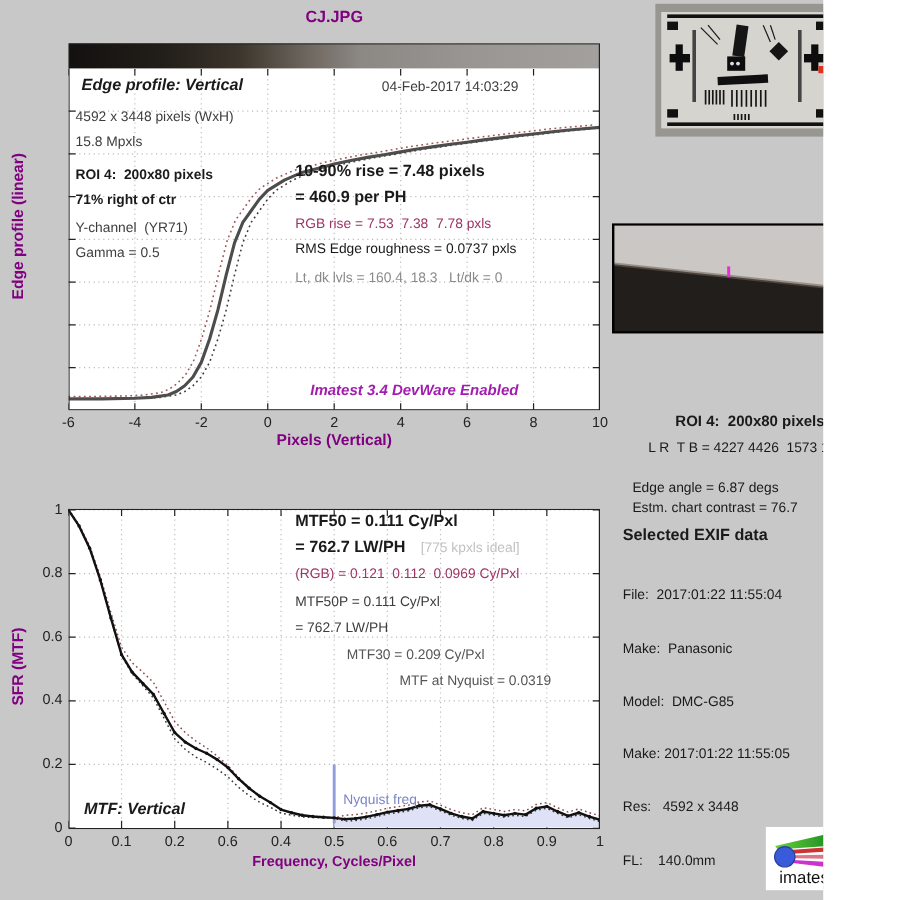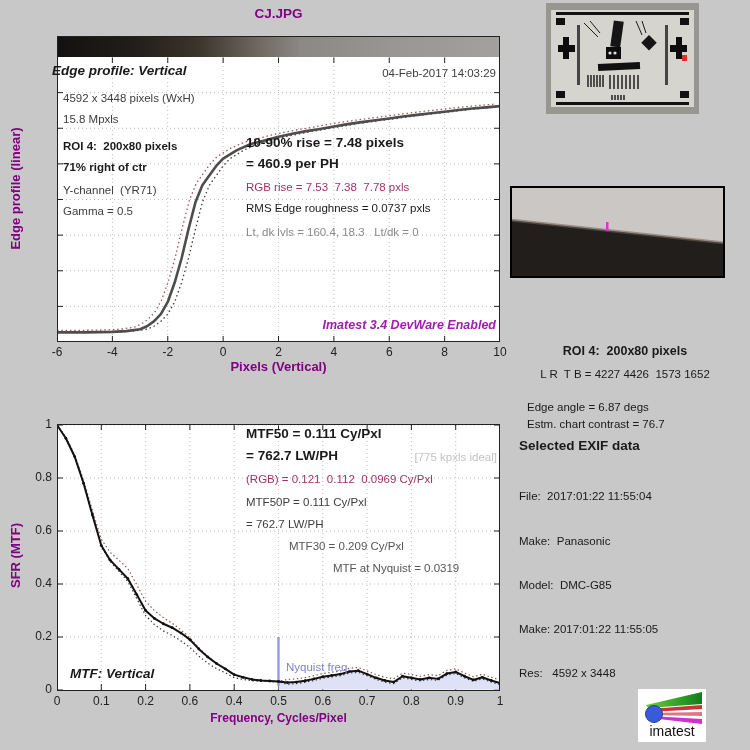--- a/index.html
+++ b/index.html
@@ -1,16 +1,16 @@
 <!DOCTYPE html>
 <html><head>
 <meta charset="utf-8">
 <style>
   html,body{margin:0;padding:0;}
-  .canvas{position:relative;width:750px;height:750px;background:#c8c8c8;overflow:hidden;
+  .canvas{position:relative;width:686px;height:750px;background:#c8c8c8;overflow:hidden;
           font-family:"Liberation Sans",sans-serif;color:#1a1a1a;}
   .t{position:absolute;white-space:pre;font-size:11.5px;line-height:1.1;}
   .b{font-weight:bold;}
   .i{font-style:italic;}
   .purple{color:#800080;}
   .magenta{color:#9e3366;}
   .navy{color:#a21caf;}
   .gray{color:#8a8a8a;}
   .dim{color:#3d3d3d;}
   .faint{color:#c2c2c2;}
@@ -94,21 +94,21 @@
         <line x1="437" y1="270.375" x2="443" y2="270.375" stroke="#222" stroke-width="1"></line>
       </g>
     <g id="edge-curves">
         <polyline points="0,294.411 21.59625000000001,294.411 49.283750000000005,293.925 63.1275,293.196 76.97125,291.252 83.893125,288.336 90.815,283.476 97.736875,276.186 104.65875,264.036 111.58062500000001,244.596 118.50250000000001,220.296 125.42437500000001,191.136 132.34625,164.40599999999998 139.268125,147.396 146.19,137.676 153.111875,127.95600000000002 160.03375,120.666 173.8775,112.161 187.72125,106.08599999999998 201.565,102.44099999999997 215.40875,98.79600000000002 229.25249999999997,95.88 243.09624999999997,93.207 256.94,91.02000000000001 270.78375,88.59 284.62750000000005,86.16 298.47125000000005,84.21600000000001 312.31500000000005,82.27199999999999 326.15875000000005,80.571 340.00250000000005,78.62699999999998 353.84625000000005,76.92599999999999 367.69000000000005,75.225 381.53375000000005,73.767 395.3775,72.06599999999997 409.22125,70.60799999999998 423.065,69.393 436.90875,68.178" fill="none" stroke="#a25555" stroke-width="1.3" stroke-dasharray="1.5 2.8"></polyline>
         <polyline points="6.921875,296.355 34.609375,296.355 62.296875,295.869 76.140625,295.14 89.984375,293.196 96.90625,290.28 103.828125,285.42 110.75,278.13 117.671875,265.98 124.59375,246.54 131.515625,222.24 138.4375,193.07999999999998 145.359375,166.35 152.28125,149.34 159.203125,139.62 166.125,129.9 173.046875,122.61000000000001 186.890625,114.10499999999999 200.734375,108.03 214.578125,104.38499999999999 228.421875,100.74000000000001 242.265625,97.82400000000001 256.109375,95.15100000000001 269.953125,92.964 283.796875,90.53399999999999 297.640625,88.10400000000001 311.484375,86.16 325.328125,84.21600000000001 339.171875,82.51499999999999 353.015625,80.571 366.859375,78.87 380.703125,77.16899999999998 394.546875,75.71099999999998 408.390625,74.00999999999999 422.234375,72.55199999999999 436.078125,71.33700000000002 443,70.12200000000001" fill="none" stroke="#3a3a3a" stroke-width="1.3" stroke-dasharray="1.5 2.8"></polyline>
         <polyline points="0,296.355 27.6875,296.355 55.375,295.869 69.21875,295.14 83.0625,293.196 89.984375,290.28 96.90625,285.42 103.828125,278.13 110.75,265.98 117.671875,246.54 124.59375,222.24 131.515625,193.07999999999998 138.4375,166.35 145.359375,149.34 152.28125,139.62 159.203125,129.9 166.125,122.61000000000001 179.96875,114.10499999999999 193.8125,108.03 207.65625,104.38499999999999 221.5,100.74000000000001 235.34375,97.82400000000001 249.1875,95.15100000000001 263.03125,92.964 276.875,90.53399999999999 290.71875,88.10400000000001 304.5625,86.16 318.40625,84.21600000000001 332.25,82.51499999999999 346.09375,80.571 359.9375,78.87 373.78125,77.16899999999998 387.625,75.71099999999998 401.46875,74.00999999999999 415.3125,72.55199999999999 429.15625,71.33700000000002 443,70.12200000000001" fill="none" stroke="#4d4d4d" stroke-width="2.6" stroke-linejoin="round"></polyline>
       </g>
     <rect x="0.5" y="0.5" width="442" height="305" fill="none" stroke="#222" stroke-width="1"></rect>
   </svg>
 
-  <div class="t b i fs13" style="left:52px;top:64px;text-align:center;">Edge profile: Vertical</div>
+  <div class="t b i fs13" style="left:68px;top:64px;text-align:center;">Edge profile: Vertical</div>
   <div class="t dim" style="right:254px;top:67px;">04-Feb-2017 14:03:29</div>
   <div class="t dim" style="left:63px;top:92px;">4592 x 3448 pixels (WxH)</div>
   <div class="t dim" style="left:63px;top:113px;">15.8 Mpxls</div>
   <div class="t b" style="left:63px;top:140px;">ROI 4:  200x80 pixels</div>
   <div class="t b" style="left:63px;top:161px;">71% right of ctr</div>
   <div class="t dim" style="left:63px;top:184px;">Y-channel  (YR71)</div>
   <div class="t dim" style="left:63px;top:205px;">Gamma = 0.5</div>
   <div class="t b fs13" style="left:246px;top:136px;">10-90% rise = 7.48 pixels</div>
   <div class="t b fs13" style="left:246px;top:157px;">= 460.9 per PH</div>
   <div class="t magenta" style="left:246px;top:181px;text-align:center;">RGB rise = 7.53  7.38  7.78 pxls</div>
@@ -342,20 +342,21 @@
   <div class="t" style="left:527px;top:401px;">Edge angle = 6.87 degs</div>
   <div class="t" style="left:527px;top:418px;">Estm. chart contrast = 76.7</div>
   <div class="t b fs13" style="left:519px;top:439px;">Selected EXIF data</div>
 
   <div class="t" style="left:519px;top:462px;">
     <div class="exifline">File:  2017:01:22 11:55:04</div>
     <div class="exifline">Make:  Panasonic</div>
     <div class="exifline">Model:  DMC-G85</div>
     <div class="exifline">Make: 2017:01:22 11:55:05</div>
     <div class="exifline">Res:   4592 x 3448</div>
+    <div class="exifline">FL:    140.0mm</div>
     
     
     
     
     
   </div>
 
   <svg style="left:638px;top:689px;" width="68" height="53" viewBox="0 0 68 53">
     <defs>
       <linearGradient id="lg-green" x1="0" y1="0" x2="1" y2="0">

